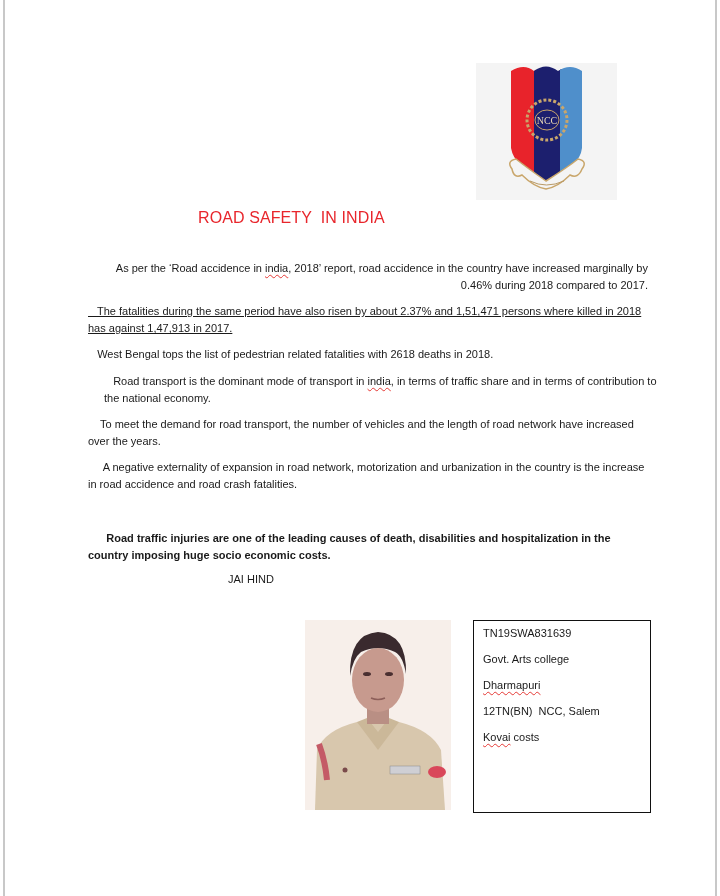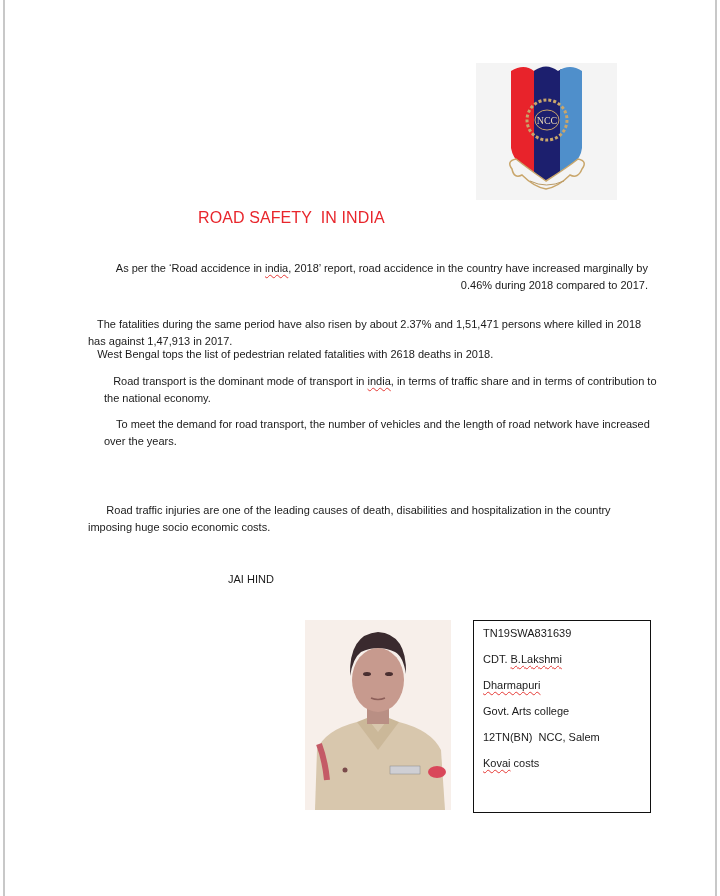--- a/index.html
+++ b/index.html
@@ -64,41 +64,41 @@
     <path d="M54 118 Q70 126 88 118" fill="none" stroke="#b99a66" stroke-width="1"></path>
   </svg>
 </div>
 
 <div class="title">ROAD SAFETY  IN INDIA</div>
 
 <div class="para" style="top:260px;text-align:right;">
   <span style="white-space:pre">   </span><span>As per the ‘Road accidence in </span><span class="spell">india</span><span>, 2018’ report, road accidence in the country have increased marginally by 0.46% during 2018 compared to 2017.</span>
 </div>
 
-<div class="para" style="top:316px;">
+<div class="para" style="top:303px;text-decoration:underline;">
   <span style="white-space:pre">   </span><span>The fatalities during the same period have also risen by about 2.37% and 1,51,471 persons where killed in 2018 has against 1,47,913 in 2017.</span>
 </div>
 
 <div class="para" style="top:346px;">
   <span style="white-space:pre">   </span><span>West Bengal tops the list of pedestrian related fatalities with 2618 deaths in 2018.</span>
 </div>
 
 <div class="para" style="top:373px;margin-left:16px;">
   <span style="white-space:pre">   </span><span>Road transport is the dominant mode of transport in </span><span class="spell">india</span><span>, in terms of traffic share and in terms of contribution to the national economy.</span>
 </div>
 
-<div class="para" style="top:416px;margin-left:16px;">
+<div class="para" style="top:416px;">
   <span style="white-space:pre">    </span><span>To meet the demand for road transport, the number of vehicles and the length of road network have increased over the years.</span>
 </div>
 
 <div class="para" style="top:459px;">
-  <span style="white-space:pre">     </span>
+  <span style="white-space:pre">     </span><span>A negative externality of expansion in road network, motorization and urbanization in the country is the increase in road accidence and road crash fatalities.</span>
 </div>
 
-<div class="para" style="top:502px;">
+<div class="para" style="top:530px;font-weight:bold;">
   <span style="white-space:pre">      </span><span>Road traffic injuries are one of the leading causes of death, disabilities and hospitalization in the country imposing huge socio economic costs.</span>
 </div>
 
 <div class="jai-hind">JAI HIND</div>
 
 <div class="photo">
   <svg viewBox="0 0 146 190">
     <rect width="146" height="190" fill="#f7efea"></rect>
 
     <path d="M10 190 L12 130 Q20 110 52 102 L94 102 Q126 110 136 130 L140 190 Z" fill="#d8c7ad"></path>
@@ -121,18 +121,17 @@
     <ellipse cx="84" cy="54" rx="4" ry="2" fill="#4a2f30"></ellipse>
 
     <path d="M66 78 Q73 81 80 78" stroke="#8d5f5a" stroke-width="1.5" fill="none"></path>
 
     <circle cx="40" cy="150" r="2.5" fill="#7a4b4b"></circle>
   </svg>
 </div>
 
 <div class="info-box">
   <div class="info-line">TN19SWA831639</div>
-  <div class="info-line"><span>CDT. </span><span class="spell">B.Lakshmi</span></div>
+  <div class="info-line">Govt. Arts college</div>
   <div class="info-line"><span class="spell">Dharmapuri</span></div>
-  <div class="info-line">Govt. Arts college</div>
   <div class="info-line">12TN(BN)  NCC, Salem</div>
   <div class="info-line"><span class="spell">Kovai</span><span> costs</span></div>
 </div>
 
 </body></html>

